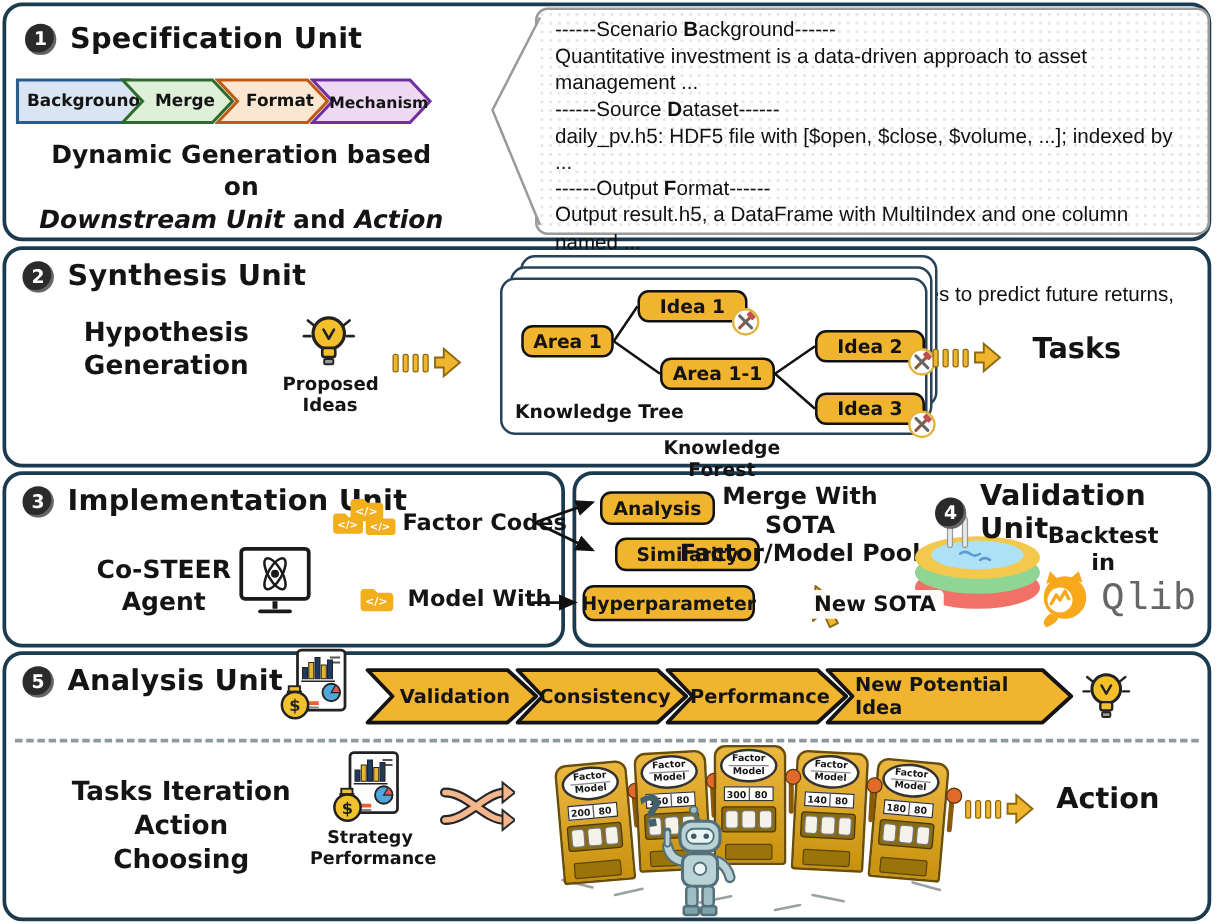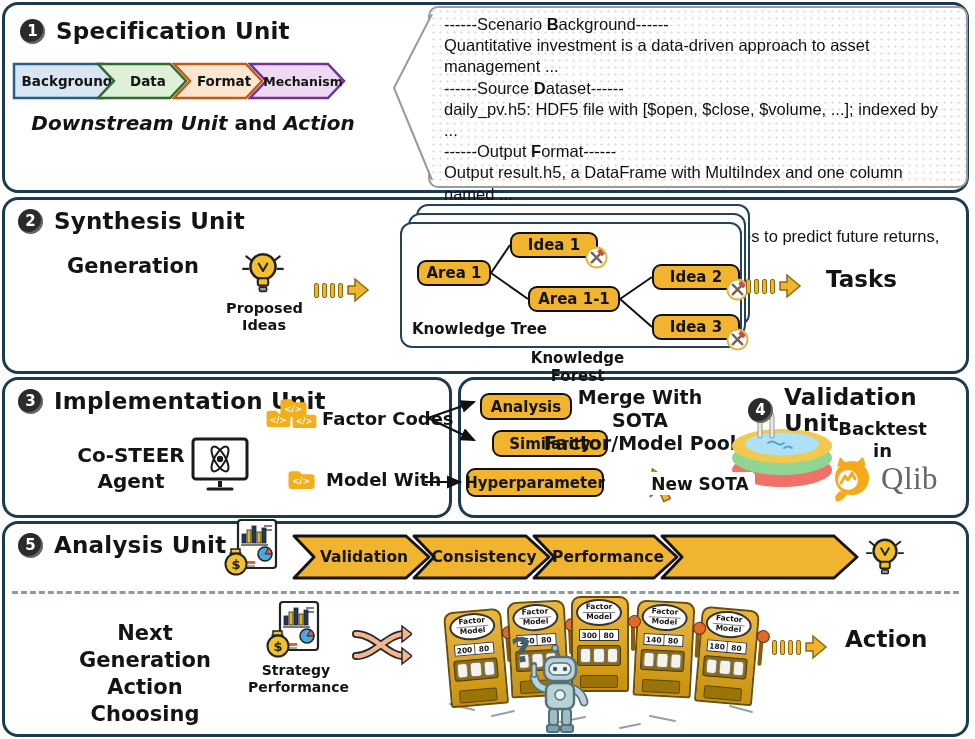--- a/index.html
+++ b/index.html
@@ -63,21 +63,21 @@
   .m-plate .pv2 { border-left:1px solid #555; }
   .m-reels { position:absolute; top:49px; left:6px; width:44px; height:21px; background:#8A6A10;
     border:1.5px solid #4A3805; border-radius:3px; display:flex; gap:2px; padding:2px; }
   .m-reels i { flex:1; background:#F5F2EA; border:1px solid #777; border-radius:3px; }
   .m-tray { position:absolute; bottom:4px; left:9px; width:38px; height:13px; background:#9A7409;
     border:1.5px solid #5D4605; border-radius:2px; }
   .m-lever { position:absolute; right:-6px; top:28px; width:4px; height:27px; background:#8A5A06; border-radius:2px; }
   .m-lever::after { content:''; position:absolute; top:-9px; left:-3.5px; width:11px; height:11px;
     background:#E06A2B; border:1.5px solid #5D3003; border-radius:50%; }
 
-  .qlib-word { font-family:Liberation Serif, serif; font-size:31px; color:#666; letter-spacing:.5px; }
+  .qlib-word { font-family:Liberation Mono, monospace; font-size:31px; color:#666; letter-spacing:.5px; }
   .pill { background:rgba(255,255,255,.96); border-radius:4px; display:flex; align-items:center; justify-content:center; }
 </style>
 </head>
 <body>
 
 <div class="canvas">
 
   <div class="unit" style="left:2px;top:2px;width:967px;height:191px"></div>
   <div class="unit" style="left:2px;top:197px;width:967px;height:177px"></div>
   <div class="unit" style="left:2px;top:377px;width:450px;height:141px"></div>
@@ -96,40 +96,41 @@
       </g>
     </svg>
     <span class="lbl">Background</span>
   </div>
   <div class="spec-chev" style="left:96px;top:62px;width:92px;height:38px">
     <svg width="92" height="38" viewBox="0 0 92 38">
       <g stroke-width="2.5" stroke="#2F6B2F">
         <path d="M2 2 H74 L90 19 L74 36 H2 L18 19 Z" fill="#DFF0D9"></path>
       </g>
     </svg>
-    <span class="lbl">Data</span>
+    <span class="lbl">Merge</span>
   </div>
   <div class="spec-chev" style="left:248px;top:62px;width:98px;height:38px">
     <svg width="98" height="38" viewBox="0 0 98 38">
       <g stroke-width="2.5" stroke="#7030A0">
         <path d="M2 2 H80 L96 19 L80 36 H2 L18 19 Z" fill="#EED9F2"></path>
       </g>
     </svg>
     <span class="lbl" style="font-size:12.5px">Mechanism</span>
   </div>
   <div class="spec-chev" style="left:172px;top:62px;width:92px;height:38px">
     <svg width="92" height="38" viewBox="0 0 92 38">
       <g stroke-width="2.5" stroke="#C05A11">
         <path d="M2 2 H74 L90 19 L74 36 H2 L18 19 Z" fill="#FBE7D1"></path>
       </g>
     </svg>
     <span class="lbl">Format</span>
   </div>
 
   <div class="abs bc" style="left:28px;top:110px;width:330px;font-size:20px;line-height:26px">
+    <div>Dynamic Generation based on</div>
     <div><i>Downstream Unit</i><span> and </span><i>Action</i></div>
   </div>
 
   <div class="spec-panel">
     <div><span>------Scenario </span><b>B</b><span>ackground------</span></div>
     <div><span>Quantitative investment is a data-driven approach to asset management ...</span><b></b><span></span></div>
     <div><span>------Source </span><b>D</b><span>ataset------</span></div>
     <div><span>daily_pv.h5: HDF5 file with [$open, $close, $volume, ...]; indexed by ...</span><b></b><span></span></div>
     <div><span>------Output </span><b>F</b><span>ormat------</span></div>
     <div><span>Output result.h5, a DataFrame with MultiIndex and one column named ...</span><b></b><span></span></div>
@@ -139,20 +140,21 @@
   <svg class="spec-tail" width="44" height="176" viewBox="0 0 44 176">
     <path d="M42 4 L4 78 L42 170" fill="#ffffff" stroke="#9A9A9A" stroke-width="2"></path>
   </svg>
 
   <div class="title" style="left:18px;top:208px">
     <span class="badge">2</span>
     <span>Synthesis Unit</span>
   </div>
 
   <div class="abs bc" style="left:48px;top:253px;width:170px;font-size:21px;line-height:26px">
+    <div>Hypothesis</div>
     <div>Generation</div>
   </div>
 
   <svg class="abs" style="left:240px;top:246px" width="46" height="50" viewBox="0 0 44 46">
     <g stroke="#222" stroke-width="2" stroke-linecap="round">
       <line x1="6" y1="9" x2="11" y2="13"></line>
         <line x1="38" y1="9" x2="33" y2="13"></line>
       <line x1="3" y1="21" x2="8" y2="21"></line>
         <line x1="41" y1="21" x2="36" y2="21"></line>
     </g>
@@ -365,38 +367,39 @@
     <g stroke="#141414" stroke-width="3" stroke-linejoin="round">
         <path d="M2 2 H122 L145 23 L122 44 H2 L22 23 Z" fill="#F0B42F"></path>
       </g>
   </svg>
   <div class="achev-lbl" style="left:556px;top:534px;width:104px">Performance</div>
   <svg class="abs" style="left:660px;top:534px" width="200" height="46">
     <g stroke="#141414" stroke-width="3" stroke-linejoin="round">
         <path d="M2 2 H174 L197 23 L174 44 H2 L22 23 Z" fill="#F0B42F"></path>
       </g>
   </svg>
+  <div class="achev-lbl" style="left:684px;top:534px;width:156px">New Potential Idea</div>
 
   <svg class="abs" style="left:864px;top:532px" width="42" height="46" viewBox="0 0 44 46">
     <g stroke="#222" stroke-width="2" stroke-linecap="round">
       <line x1="6" y1="9" x2="11" y2="13"></line>
         <line x1="38" y1="9" x2="33" y2="13"></line>
       <line x1="3" y1="21" x2="8" y2="21"></line>
         <line x1="41" y1="21" x2="36" y2="21"></line>
     </g>
     <circle cx="22" cy="19" r="12" fill="#F3C02C" stroke="#222" stroke-width="2.5"></circle>
     <path d="M18 16 L22 23 M26 16 L22 23" stroke="#222" stroke-width="2" fill="none" stroke-linecap="round"></path>
     <rect x="17" y="30" width="10" height="7" rx="2" fill="#F3C02C" stroke="#222" stroke-width="2"></rect>
     <rect x="18.5" y="38.5" width="7" height="4" rx="1" fill="#999" stroke="#222" stroke-width="1.5"></rect>
   </svg>
 
   <div class="dashed-sep"></div>
 
   <div class="abs bc" style="left:52px;top:620px;width:186px;font-size:21px;line-height:27px">
-    <div>Next Generation</div>
+    <div>Tasks Iteration</div>
     <div>Action Choosing</div>
   </div>
 
   <svg class="abs" style="left:266px;top:600px" width="56" height="58" viewBox="0 0 56 58">
     <rect x="14" y="2" width="38" height="48" rx="3" fill="#fdfdfd" stroke="#222" stroke-width="2.2"></rect>
     <line x1="40" y1="8" x2="48" y2="8" stroke="#555" stroke-width="1.5"></line>
     <line x1="40" y1="12" x2="48" y2="12" stroke="#555" stroke-width="1.5"></line>
     <g stroke="#222" stroke-width=".8">
       <rect x="18" y="16" width="4" height="9" fill="#1F3A5F"></rect>
         <rect x="23" y="12" width="4" height="13" fill="#E8B62C"></rect>

